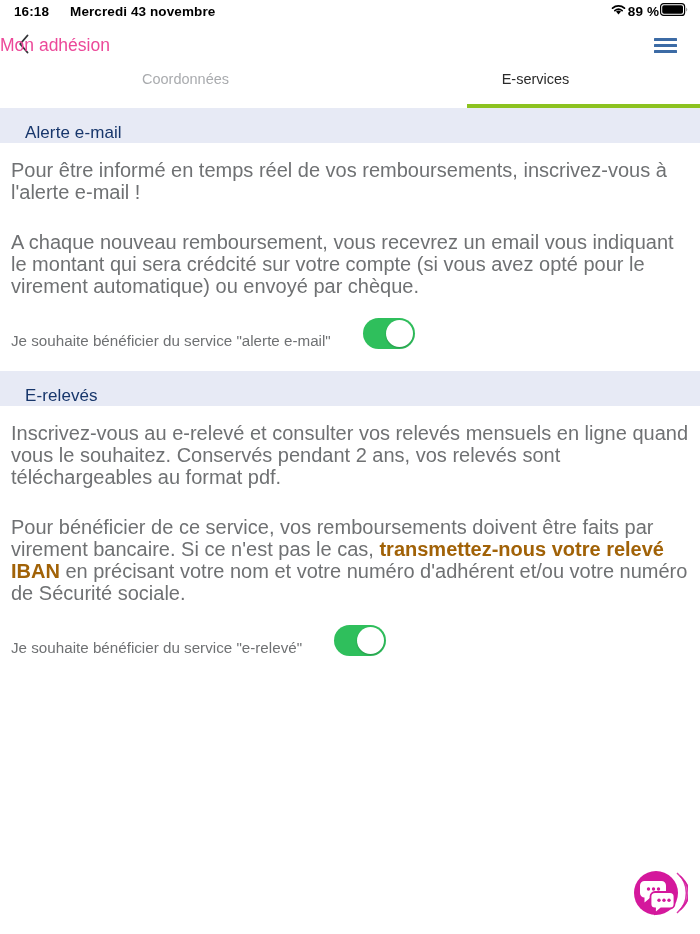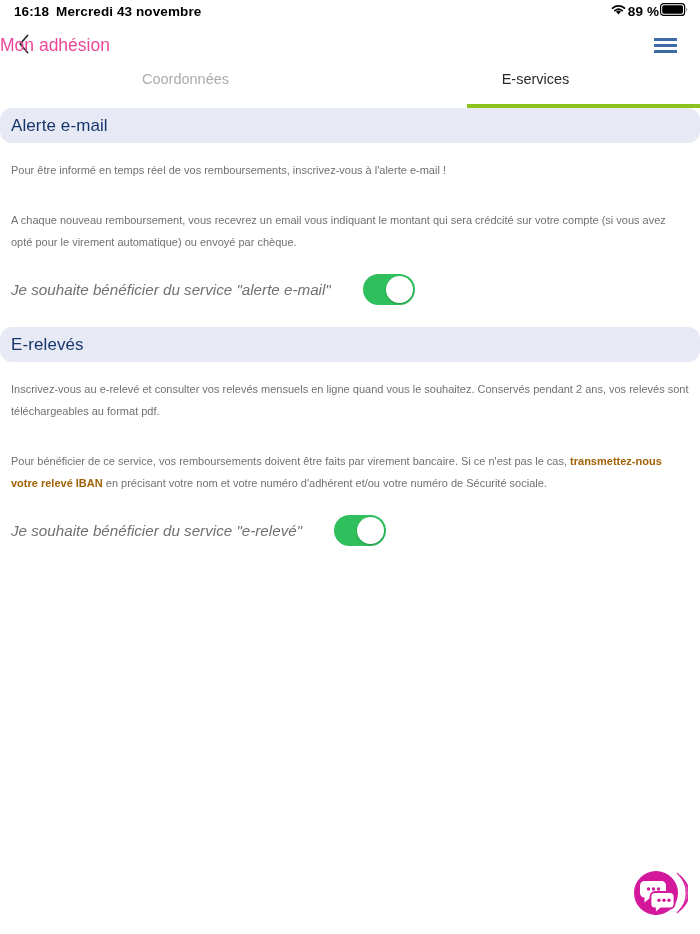--- a/index.html
+++ b/index.html
@@ -21,21 +21,21 @@
   .status-bar {
     height: 22px;
     display: flex;
     align-items: center;
     padding: 0 12px 0 14px;
     font-size: 13.5px;
     font-weight: 600;
     color: #000000;
     letter-spacing: 0.1px;
   }
-  .status-left { display: flex; align-items: flex-start; gap: 7px; }
+  .status-left { display: flex; align-items: flex-start; gap: 21px; }
   .status-right { margin-left: auto; display: flex; align-items: center; gap: 1px; }
   .status-clock { font-variant-numeric: tabular-nums; }
 
   .wifi-icon { display: block; }
   .battery-pct { font-size: 13.5px; font-weight: 600; }
   .battery-icon { display: block; }
 
   
   .nav-header {
     height: 47px;
@@ -103,56 +103,54 @@
     height: 4px;
   }
   .tab-underline-slot { flex: 1; }
   .tab-underline-slot.active { background: #8cc220; }
 
   
   .section-band {
     background: #e7eaf5;
     height: 35px;
     display: flex;
-    align-items: center;
-    padding-left: 11px;
-    border-radius: 12px;
+    align-items: flex-end;
+    padding-left: 25px;
   }
   .section-title {
     font-size: 17px;
     color: #17366b;
     font-weight: 400;
     letter-spacing: 0.1px;
   }
 
   
   .content { padding: 0 11px; }
 
   .para {
-    font-size: 11px;
+    font-size: 20px;
     line-height: 22px;
     color: #6f7173;
     margin-top: 16px;
   }
   .para.tight { margin-top: 28px; }
 
   .link-green {
     color: #a16207;
     font-weight: bold;
     cursor: pointer;
     text-decoration: none;
   }
 
   
   .toggle-row {
     display: flex;
-    align-items: center;
+    align-items: flex-end;
     gap: 32px;
     margin-top: 21px;
-    font-style: italic;
   }
   .toggle-label {
     font-size: 15.2px;
     color: #6f7173;
   }
   .switch {
     width: 52px;
     height: 31px;
     border-radius: 16px;
     background: #2fbf5c;

